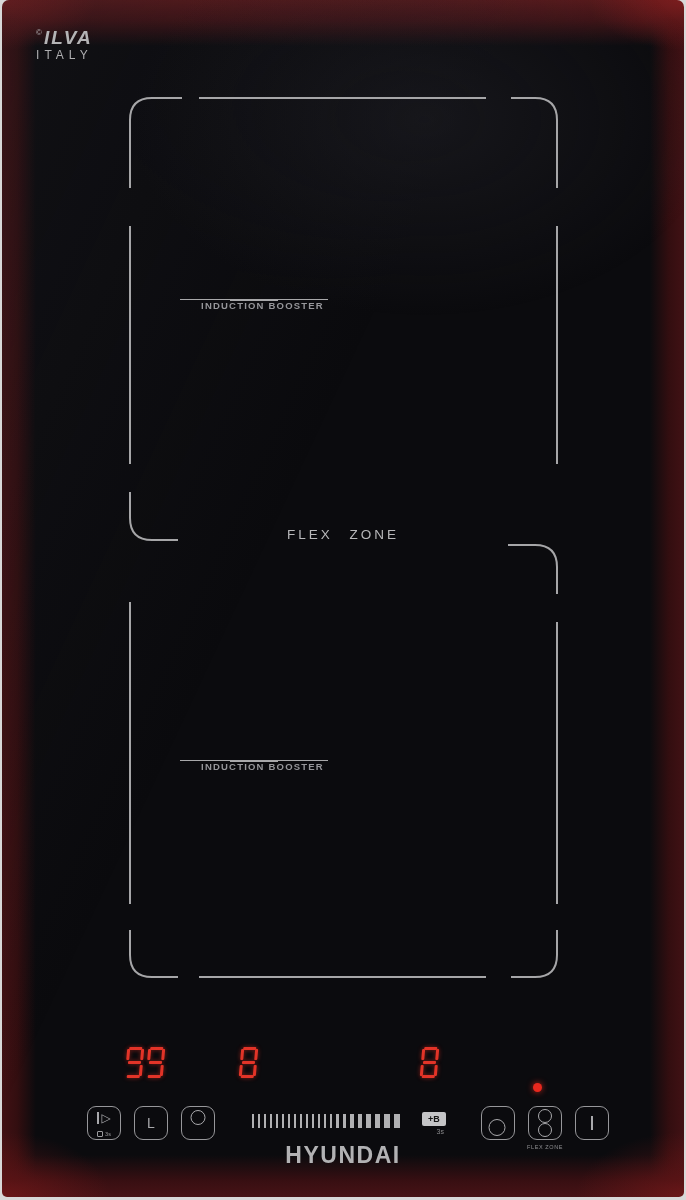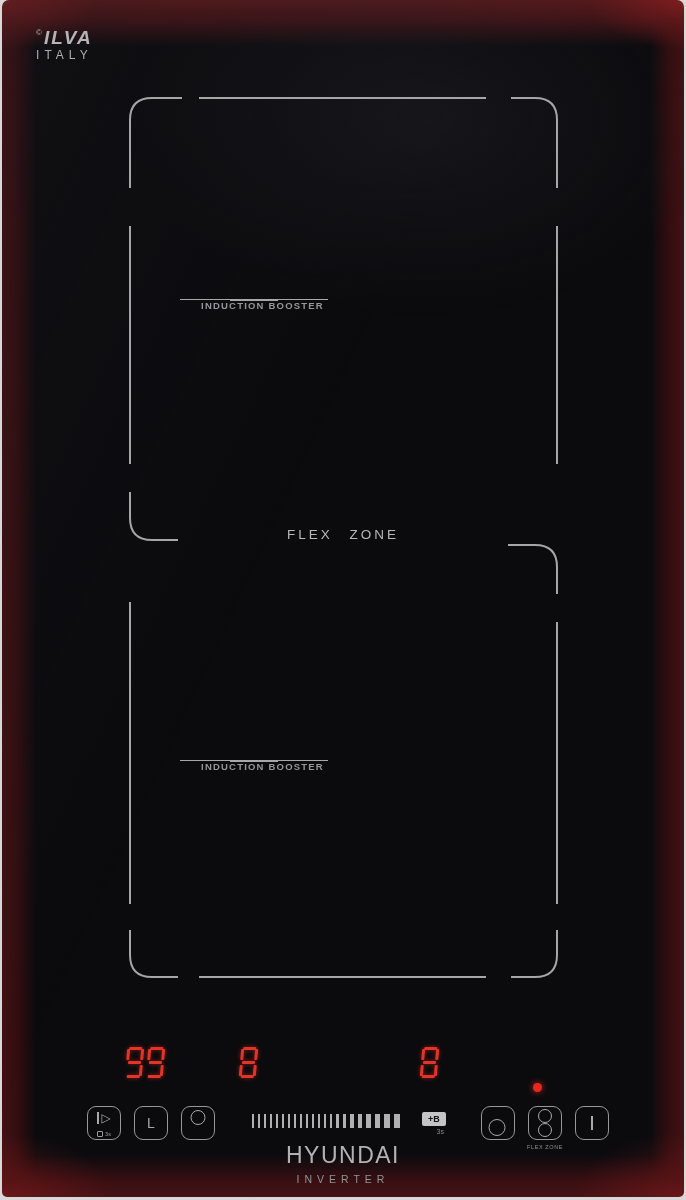--- a/index.html
+++ b/index.html
@@ -79,21 +79,21 @@
       width:2px;height:14px;background:#a9a9ac;}
   
   .slider{position:absolute;left:250px;top:1113px;height:15px;display:flex;align-items:center;gap:4px;}
   .slider .tick{height:14px;background:#b0b0b2;display:inline-block;}
   .boost{position:absolute;left:420px;top:1112px;width:24px;}
   .boost-box{background:#c4c4c6;color:#141414;font-size:9px;font-weight:bold;
       padding:2px 3px;border-radius:2px;text-align:center;line-height:10px;}
   .boost-hint{font-size:7px;color:#8a8a8c;text-align:right;margin-top:2px;padding-right:2px;}
   
   .maker{position:absolute;left:0;top:1142px;width:100%;text-align:center;color:#b2b2b4;
-      font-size:23px;font-weight:normal;letter-spacing:1.5px;}
+      font-size:23px;font-weight:bold;letter-spacing:1.5px;}
   .maker-sub{position:absolute;left:0;top:1173px;width:100%;text-align:center;color:#939396;
       font-size:10.5px;letter-spacing:5px;}
 </style>
 </head>
 <body>
 
 <div class="stage">
   <div class="device">
     <div class="sheen"></div>
 
@@ -233,15 +233,14 @@
       <span class="fc top"></span>
       <span class="fc bot"></span>
       <div class="flex-key-label">FLEX ZONE</div>
     </div>
 
     <div class="key key-power">
       <span class="pbar"></span>
     </div>
 
     <div class="maker">HYUNDAI</div>
-    <div class="maker-sub">INVERTER</div>
   </div>
 </div>
 
 </body></html>

